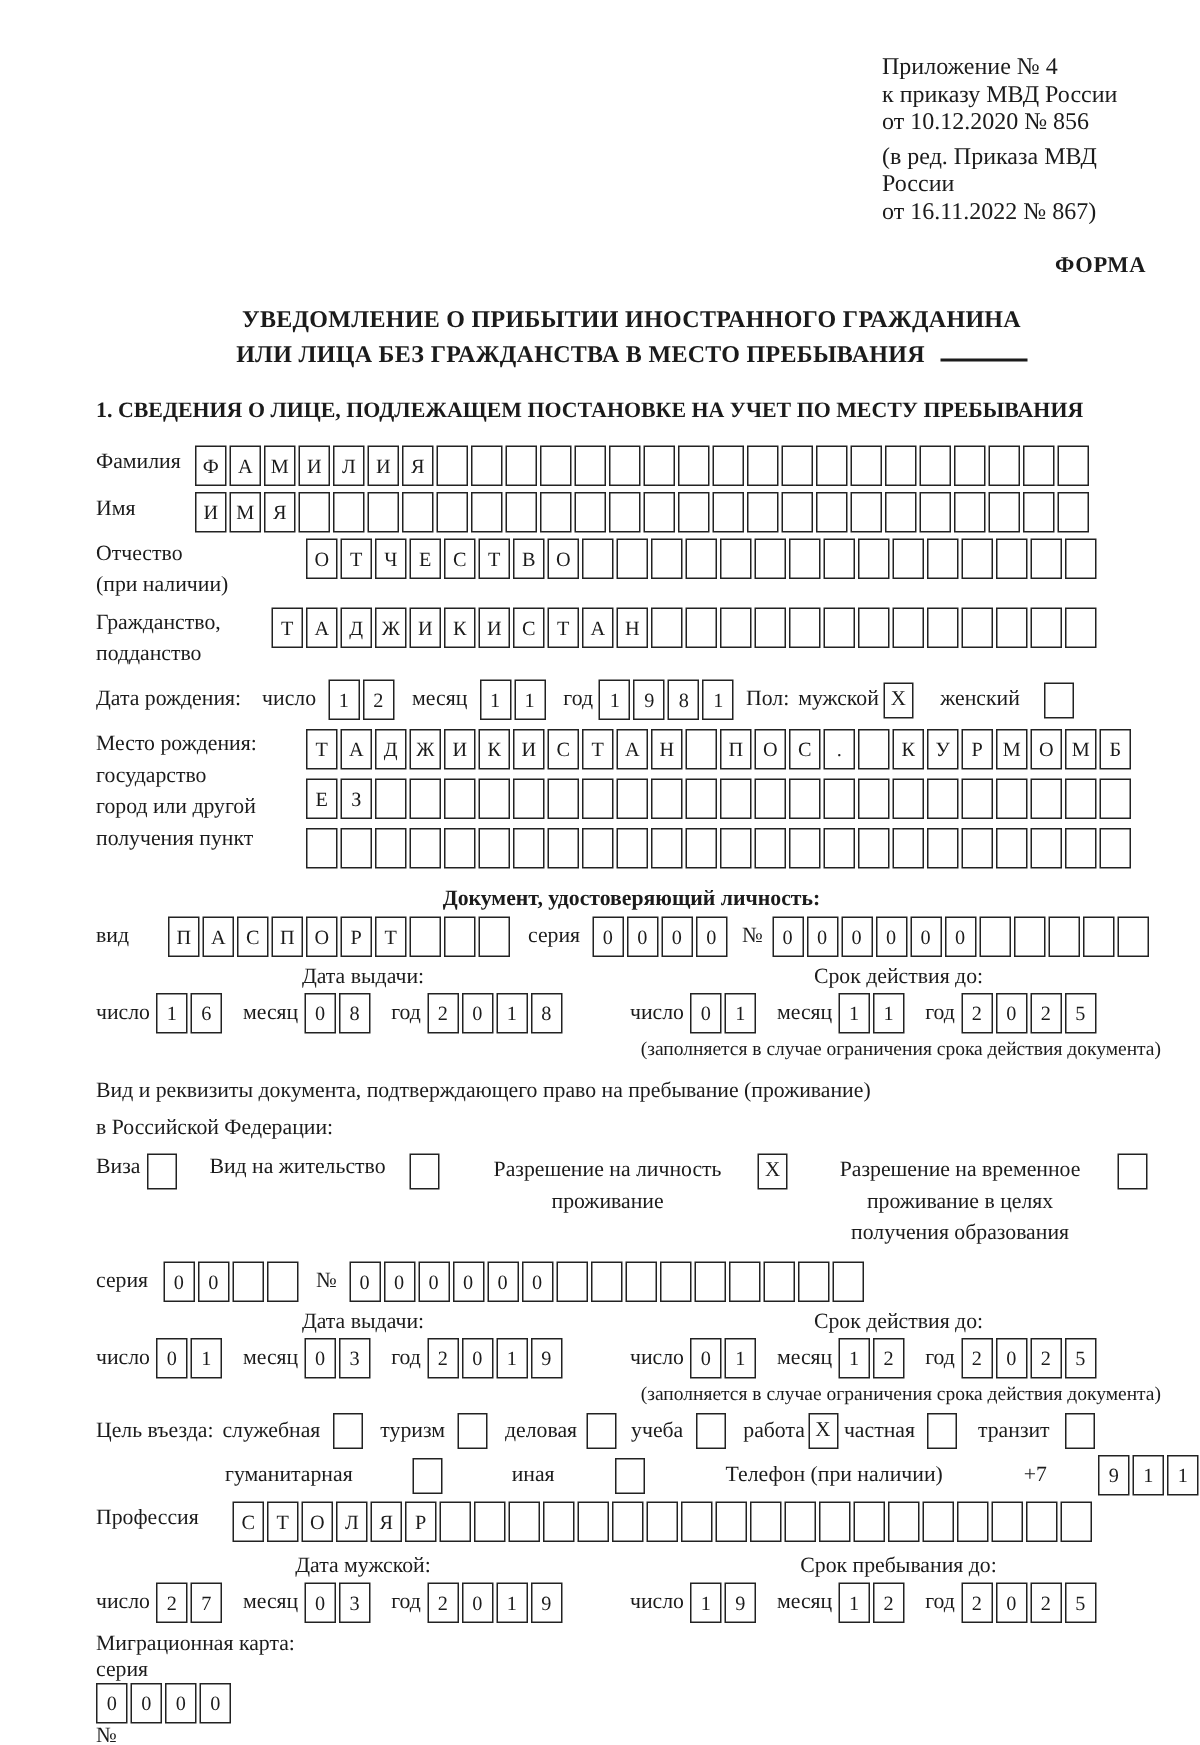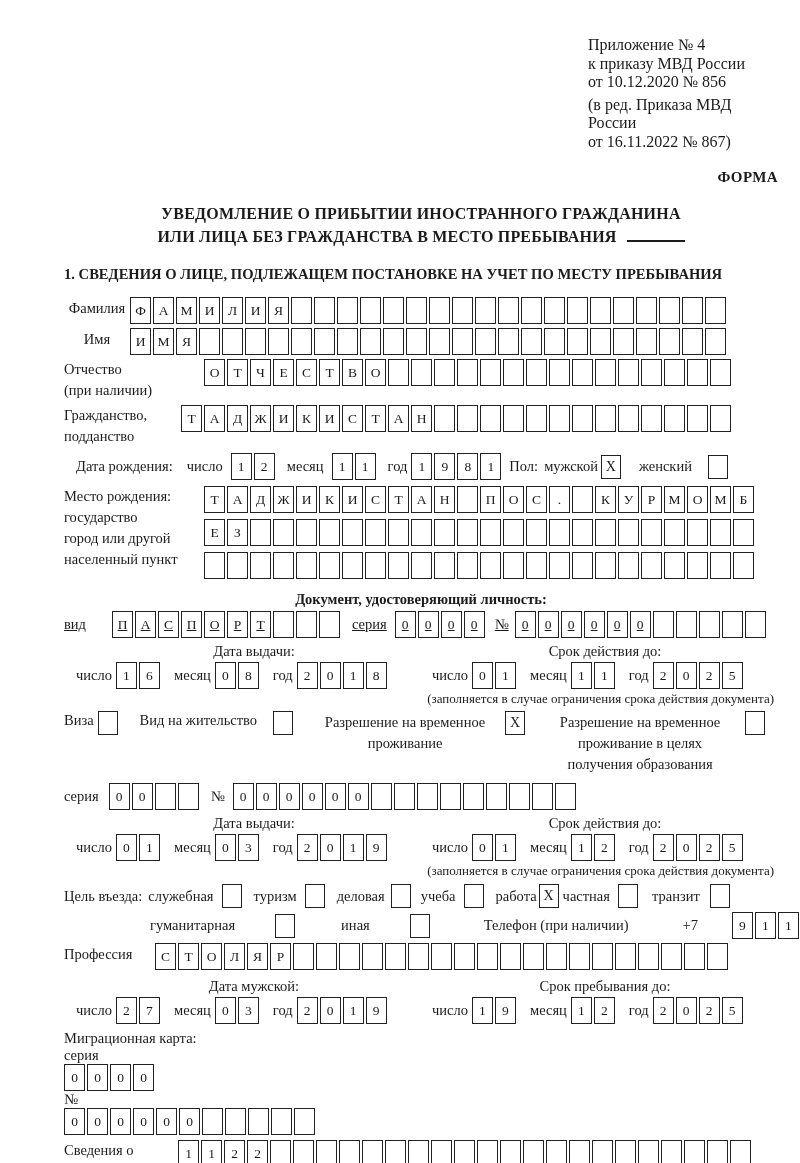--- a/index.html
+++ b/index.html
@@ -4,50 +4,50 @@
 <style>
   html,body{margin:0;padding:0;background:#fff;}
   .page{
     width:800px;height:1163px;box-sizing:border-box;overflow:hidden;
     background:#fff;color:#1b1b1b;
     font-family:"Liberation Serif","DejaVu Serif",serif;
     padding:36px 22px 0 64px;position:relative;
   }
   .appendix{width:176px;margin-left:auto;margin-right:14px;font-size:16px;line-height:18.5px;}
   .appendix .grp2{margin-top:4px;}
-  .forma{text-align:right;margin-right:0;margin-top:18px;font-weight:bold;font-size:15px;letter-spacing:.4px;}
+  .forma{text-align:right;margin-right:14px;margin-top:18px;font-weight:bold;font-size:15px;letter-spacing:.4px;}
   .title{text-align:center;font-weight:bold;font-size:16px;line-height:23px;margin-top:16px;letter-spacing:.2px;}
   .title-underline{display:inline-block;width:58px;border-bottom:2px solid #1b1b1b;margin-left:10px;}
   .section-title{font-weight:bold;font-size:14.6px;margin-top:18px;}
   .row{display:flex;align-items:flex-start;margin-top:4px;}
   .lbl{font-size:14.5px;white-space:nowrap;padding-top:3px;flex:none;}
   .lbl-block{font-size:14.5px;line-height:21px;flex:none;}
   .boxes{display:flex;flex:none;}
   .cell{
     width:19px;height:25px;border:1.5px solid #222;margin-right:2px;
     display:flex;align-items:center;justify-content:center;
     font-size:13.5px;background:#fff;flex:none;box-sizing:content-box;
   }
   .box-rows .boxes{margin-bottom:6px;}
   .checkbox{
     width:18px;height:22px;border:1.5px solid #222;margin-top:2px;
     display:flex;align-items:center;justify-content:center;
     font-size:14px;flex:none;box-sizing:content-box;
   }
-  .w-surname{width:66px;text-align:center;}
+  .w-surname{width:66px;}
   .w-patron{width:140px;}
   .w-citizen{width:117px;}
   .w-birthplace{width:140px;}
   .w-vid{width:48px;}
   .w-prof{width:91px;}
   .w-migr{width:186px;}
   .w-rep{width:114px;}
   .doc-header{text-align:center;font-weight:bold;font-size:14.5px;margin-top:6px;}
   .date-block{display:flex;margin-top:5px;}
-  .date-col-left{width:356px;flex:none;margin-left:12px;}
+  .date-col-left{width:356px;flex:none;}
   .date-col-right{flex:1;}
   .date-head{text-align:center;font-size:14.5px;margin-bottom:2px;}
   .date-row{display:flex;align-items:center;}
   .date-row .lbl{padding-top:0;margin-right:4px;}
   .date-row .boxes{margin-right:12px;}
   .date-note{text-align:right;font-size:13px;margin-top:2px;padding-right:4px;}
   .intro{font-size:14.5px;line-height:25px;margin-top:8px;}
   .options-row{display:flex;margin-top:2px;}
   .opt{display:flex;align-items:flex-start;}
   .opt-label{font-size:14.5px;line-height:21px;text-align:center;padding-top:3px;}
@@ -201,21 +201,21 @@
         <span class="cell"></span>
         <span class="cell"></span>
         <span class="cell"></span>
         <span class="cell"></span>
         <span class="cell"></span>
         <span class="cell"></span>
         <span class="cell"></span>
       </span>
   </div>
 
-  <div class="row" style="margin-top:6px;align-items:center;margin-left:12px;">
+  <div class="row" style="margin-top:6px;align-items:center;">
     <span class="lbl" style="margin-right:14px;padding-top:0;">Дата рождения:</span>
     <span class="lbl" style="margin-right:8px;padding-top:0;">число</span>
     <span class="boxes inline-gap">
         <span class="cell">1</span>
         <span class="cell">2</span>
       </span>
     <span class="lbl" style="margin-right:8px;padding-top:0;">месяц</span>
     <span class="boxes inline-gap">
         <span class="cell">1</span>
         <span class="cell">1</span>
@@ -232,21 +232,21 @@
     <span class="checkbox" style="margin-top:0;margin-right:18px;">X</span>
     <span class="lbl" style="margin-right:16px;padding-top:0;">женский</span>
     <span class="checkbox" style="margin-top:0;"></span>
   </div>
 
   <div class="row" style="margin-top:6px;">
     <div class="lbl-block w-birthplace">
       <div>Место рождения:</div>
       <div>государство</div>
       <div>город или другой</div>
-      <div>населенный пункт</div>
+      <div>получения пункт</div>
     </div>
     <div class="box-rows">
       <div class="boxes">
           <span class="cell">Т</span>
           <span class="cell">А</span>
           <span class="cell">Д</span>
           <span class="cell">Ж</span>
           <span class="cell">И</span>
           <span class="cell">К</span>
           <span class="cell">И</span>
@@ -318,21 +318,21 @@
           <span class="cell"></span>
           <span class="cell"></span>
           <span class="cell"></span>
           <span class="cell"></span>
         </div>
     </div>
   </div>
 
   <div class="doc-header">Документ, удостоверяющий личность:</div>
 
-  <div class="row" style="margin-top:3px;align-items:center;text-decoration:underline;">
+  <div class="row" style="margin-top:3px;align-items:center;">
     <span class="lbl w-vid" style="padding-top:0;">вид</span>
     <span class="boxes" style="margin-right:10px;">
         <span class="cell">П</span>
         <span class="cell">А</span>
         <span class="cell">С</span>
         <span class="cell">П</span>
         <span class="cell">О</span>
         <span class="cell">Р</span>
         <span class="cell">Т</span>
         <span class="cell"></span>
@@ -403,32 +403,36 @@
             <span class="cell">2</span>
             <span class="cell">0</span>
             <span class="cell">2</span>
             <span class="cell">5</span>
           </span>
       </div>
     </div>
   </div>
   <div class="date-note">(заполняется в случае ограничения срока действия документа)</div>
 
+  <div class="intro">
+    <div>Вид и реквизиты документа, подтверждающего право на пребывание (проживание)</div>
+    <div>в Российской Федерации:</div>
+  </div>
 
   <div class="options-row">
     <div class="opt">
       <span class="lbl" style="margin-right:4px;">Виза</span>
       <span class="checkbox"></span>
     </div>
     <div class="opt" style="margin-left:22px;">
       <span class="lbl" style="margin-right:16px;">Вид на жительство</span>
       <span class="checkbox"></span>
     </div>
     <div class="opt" style="margin-left:26px;">
-      <div class="opt-label" style="width:172px;margin-right:14px;">Разрешение на временное проживание</div>
+      <div class="opt-label" style="width:172px;margin-right:14px;">Разрешение на личность проживание</div>
       <span class="checkbox">X</span>
     </div>
     <div class="opt" style="margin-left:24px;">
       <div class="opt-label" style="width:182px;margin-right:14px;">Разрешение на временное проживание в целях получения образования</div>
       <span class="checkbox"></span>
     </div>
   </div>
 
   <div class="row" style="margin-top:8px;align-items:center;">
     <span class="lbl" style="margin-right:10px;padding-top:0;">серия</span>

